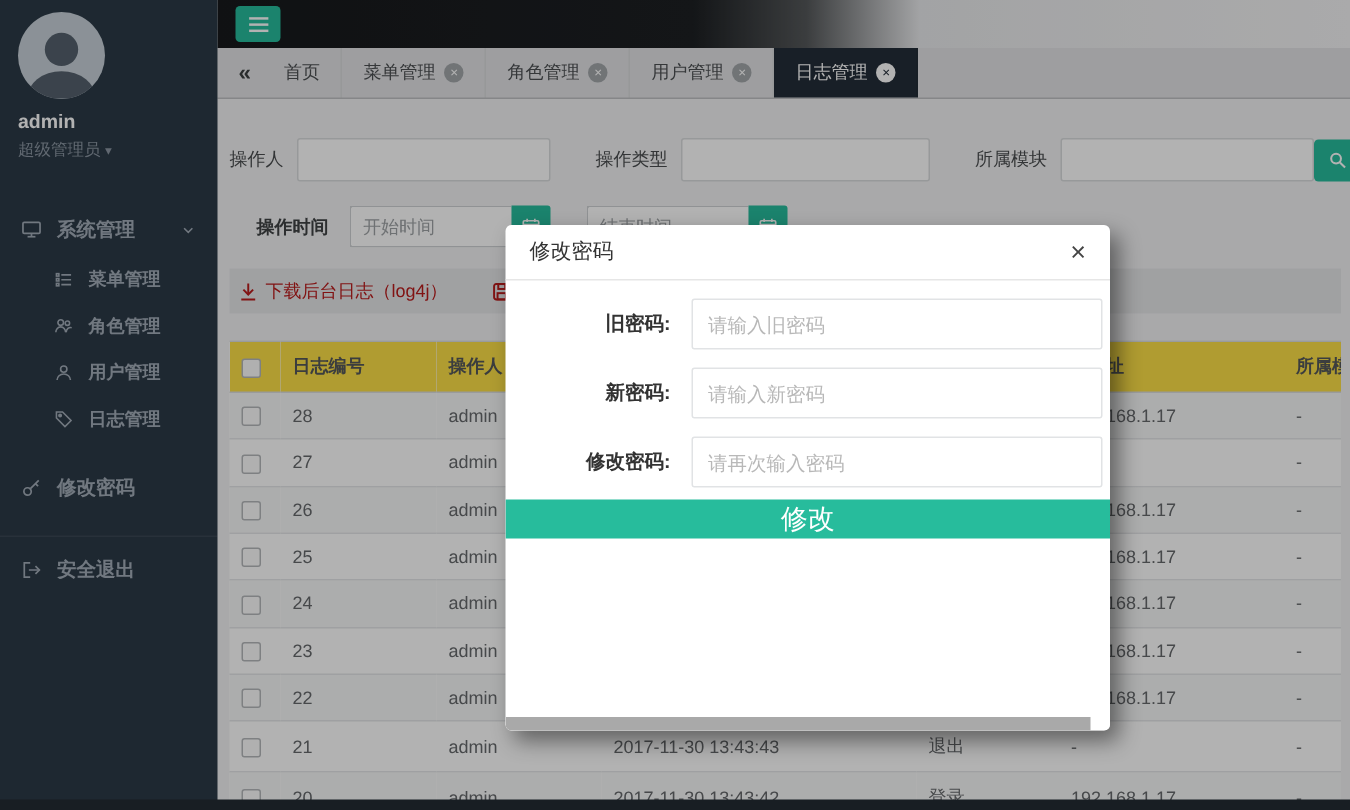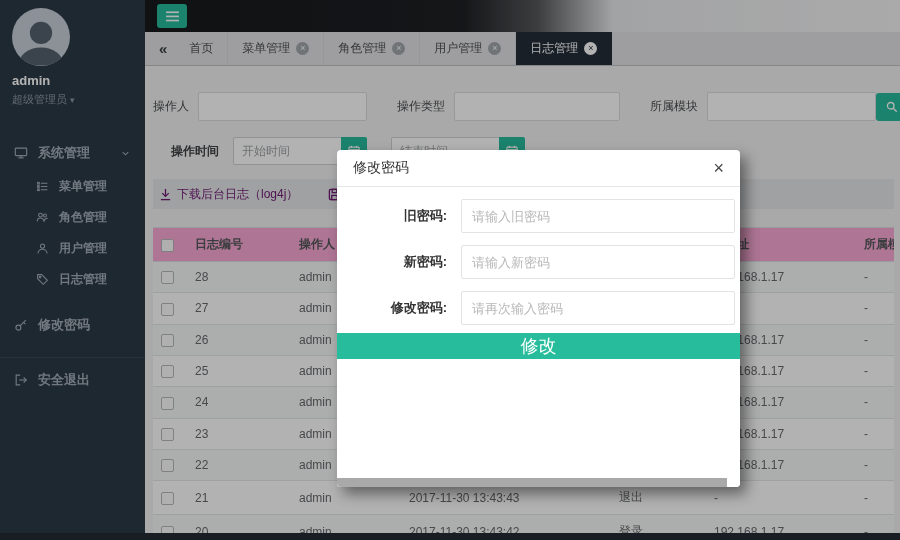--- a/index.html
+++ b/index.html
@@ -46,25 +46,25 @@
 
   .filter-row2{margin-top:16px;display:flex;align-items:center;padding-left:18px;}
   .flabel-b{font-size:12px;font-weight:bold;color:#3f4244;}
   .datewrap{display:flex;margin-left:14px;}
   .dateinput{width:108px;height:28px;border:1px solid #cfd2d4;border-right:none;background:#fff;outline:none;padding:0 8px;font-size:12px;color:#555;border-radius:2px 0 0 2px;box-sizing:border-box;}
   .dateinput::placeholder{color:#9ea2a5;}
   .cal-btn{width:26px;height:28px;border:none;background:#27bc9c;display:flex;align-items:center;justify-content:center;cursor:pointer;border-radius:0 2px 2px 0;}
   .datewrap + .datewrap{margin-left:24px;}
 
   .toolbar{margin-top:14px;height:30px;background:#e6e7e9;display:flex;align-items:center;gap:30px;padding-left:6px;}
-  .tool-btn{display:flex;align-items:center;gap:5px;background:none;border:none;font-size:12px;color:#701a75;cursor:pointer;padding:0;}
+  .tool-btn{display:flex;align-items:center;gap:5px;background:none;border:none;font-size:12px;color:#b91c1c;cursor:pointer;padding:0;}
 
   table{width:100%;border-collapse:collapse;margin-top:18px;background:#fff;table-layout:fixed;}
   th,td{text-align:left;font-size:12px;padding:8px 8px;overflow:hidden;white-space:nowrap;}
-  thead th{font-weight:bold;color:#55585a;background:#f9a8d4;border-top:1px solid #dcdee0;border-bottom:1px solid #dcdee0;}
+  thead th{font-weight:bold;color:#55585a;background:#fde047;border-top:1px solid #dcdee0;border-bottom:1px solid #dcdee0;}
   tbody td{color:#66696c;border-bottom:1px solid #e4e6e8;}
   tbody tr:nth-child(odd){background:#f7f8f8;}
   col.c-chk{width:34px;} col.c-id{width:104px;} col.c-op{width:110px;} col.c-time{width:210px;} col.c-type{width:95px;} col.c-ip{width:150px;}
   input[type=checkbox]{appearance:none;-webkit-appearance:none;width:13px;height:13px;border:1px solid #b5b8bb;border-radius:2px;background:#fdfdfd;margin:0;vertical-align:middle;}
 
   .bottombar{position:absolute;left:0;bottom:0;width:100%;height:7px;background:#232b33;z-index:20;}
 
   
   .overlay{position:absolute;inset:0;background:rgba(0,0,0,0.30);z-index:90;}
   .modal{position:absolute;left:337px;top:150px;width:403px;height:337px;background:#fff;z-index:100;border-radius:4px;box-shadow:6px 7px 14px rgba(0,0,0,.45);overflow:hidden;}

